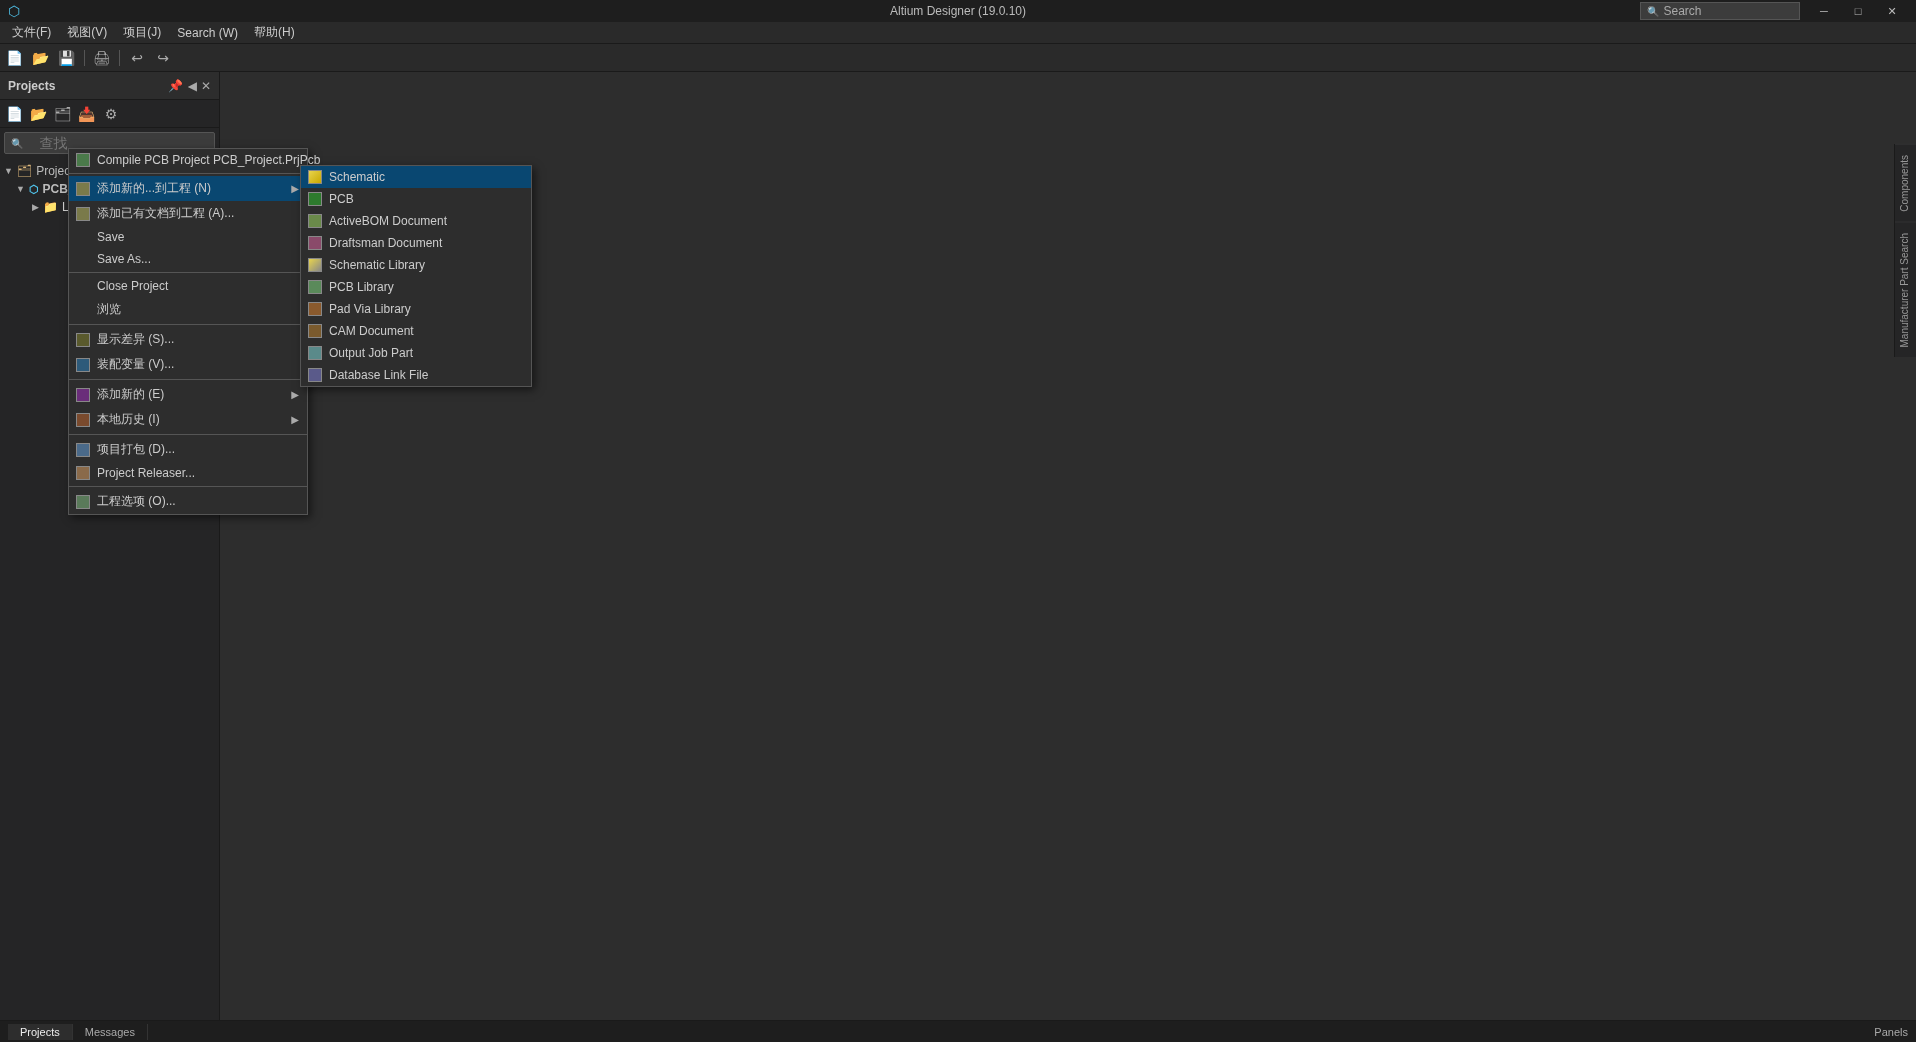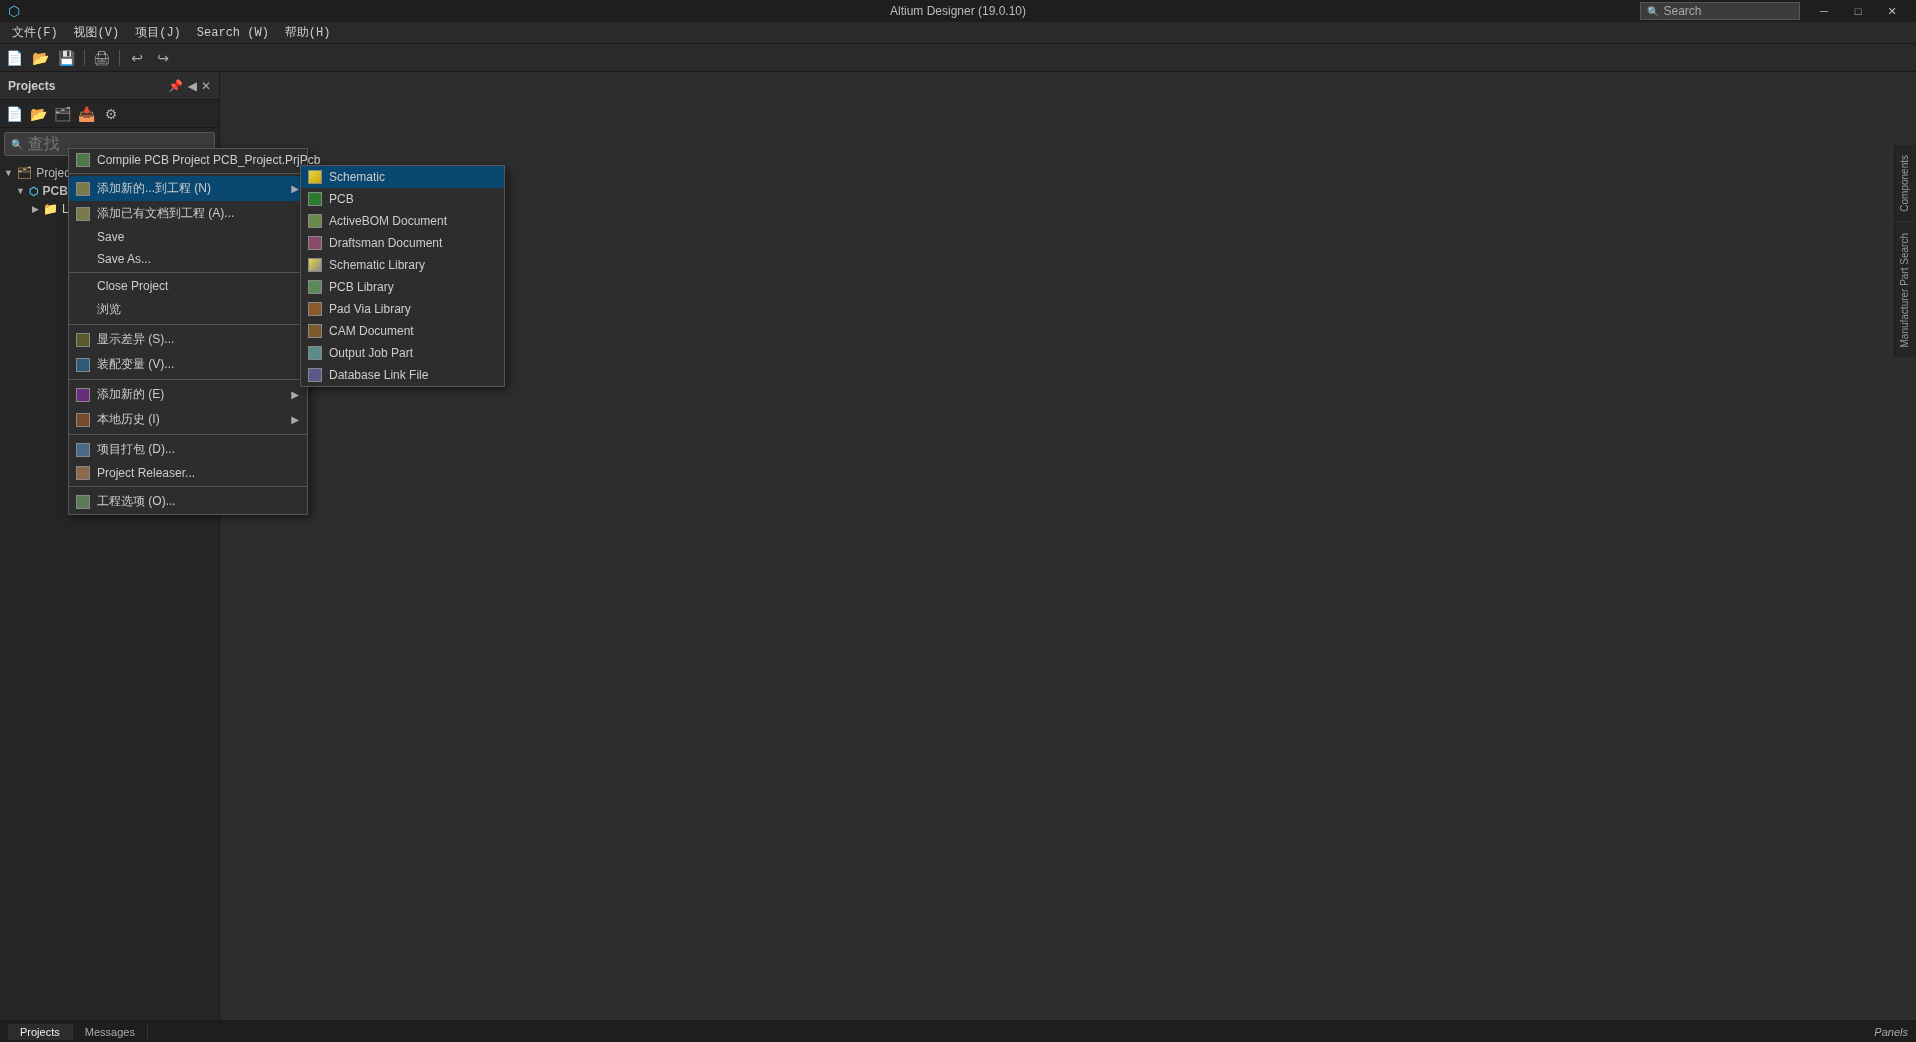--- a/index.html
+++ b/index.html
@@ -60,21 +60,20 @@
 
     
     #menubar {
       width: 100%;
       height: 22px;
       background: #2a2a2a;
       display: flex;
       align-items: center;
       padding: 0 4px;
       border-bottom: 1px solid #1a1a1a;
-      font-family: Liberation Mono, monospace;
     }
     .menu-item {
       padding: 2px 8px;
       cursor: pointer;
       color: #ccc;
       font-size: 12px;
       white-space: nowrap;
     }
 
     
@@ -292,21 +291,21 @@
     .ctx-arrow {
       color: #aaa;
       font-size: 10px;
     }
 
     
     #context-menu-2 {
       position: absolute;
       top: 165px;
       left: 300px;
-      width: 205px;
+      width: 232px;
       background: #2d2d2d;
       border: 1px solid #555;
       box-shadow: 3px 3px 8px rgba(0,0,0,0.5);
       z-index: 700;
     }
     .ctx-item-sub {
       padding: 4px 8px 4px 28px;
       cursor: pointer;
       display: flex;
       align-items: center;
@@ -487,21 +486,21 @@
     </div>
     <div id="panel-toolbar">
       <div class="toolbar-btn">📄</div>
       <div class="toolbar-btn">📂</div>
       <div class="toolbar-btn">🗂</div>
       <div class="toolbar-btn">📥</div>
       <div class="toolbar-btn">⚙</div>
     </div>
     <div id="search-box">
       <span style="color:#aaa;font-size:10px;margin-right:4px;">🔍</span>
-      <input type="text" style="background: transparent; border: none; outline: none; color: rgb(170, 170, 170); font-size: 16px; width: 140px;" placeholder="查找">
+      <input type="text" style="background: transparent; border: none; outline: none; color: rgb(170, 170, 170); font-size: 14px; width: 140px; margin-left: 12px;" placeholder="查找">
     </div>
     <div id="project-tree">
       <div class="tree-item tree-item-group" style="padding-left:4px;">
         <span style="color:#aaa;font-size:9px;">▼</span>
         <span style="color:#dcb67a;">🗂</span>
         <span>Project Group 1.DsnWrk</span>
       </div>
       <div class="tree-item tree-item-project" style="padding-left:16px;">
         <span style="color:#aaa;font-size:9px;">▼</span>
         <span style="color:#4fc1e9;font-size:11px;">⬡</span>
@@ -670,14 +669,14 @@
       </span>
     <span>Database Link File</span>
   </div>
 </div>
 
 <div id="bottom-bar">
   <div id="bottom-tabs">
     <div class="bottom-tab active">Projects</div>
     <div class="bottom-tab">Messages</div>
   </div>
-  <div style="color:#aaa;font-size:11px;cursor:pointer;font-style:italic;">Panels</div>
+  <div style="color:#aaa;font-size:11px;cursor:pointer;">Panels</div>
 </div>
 
 </body></html>

